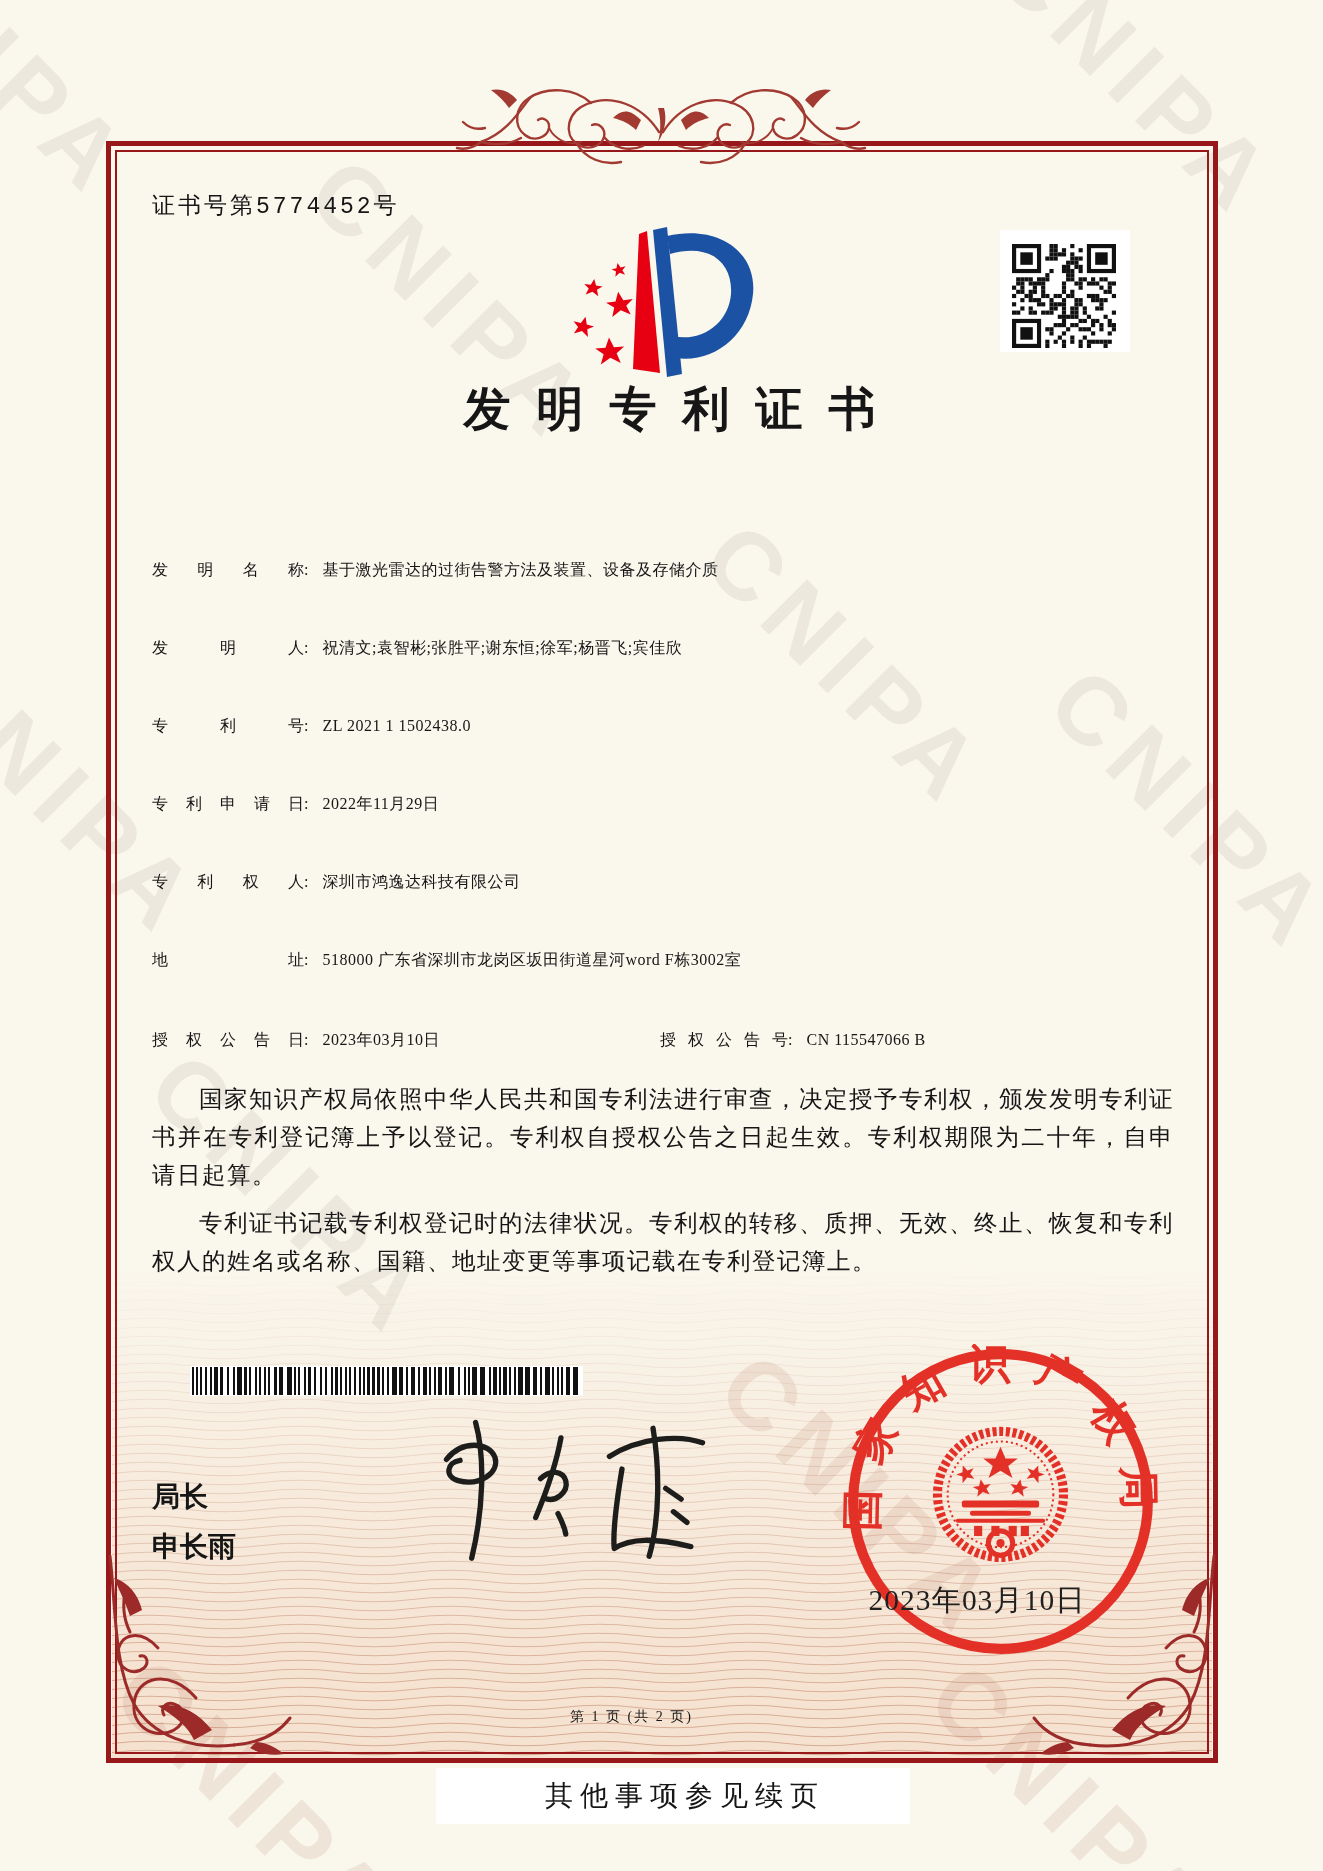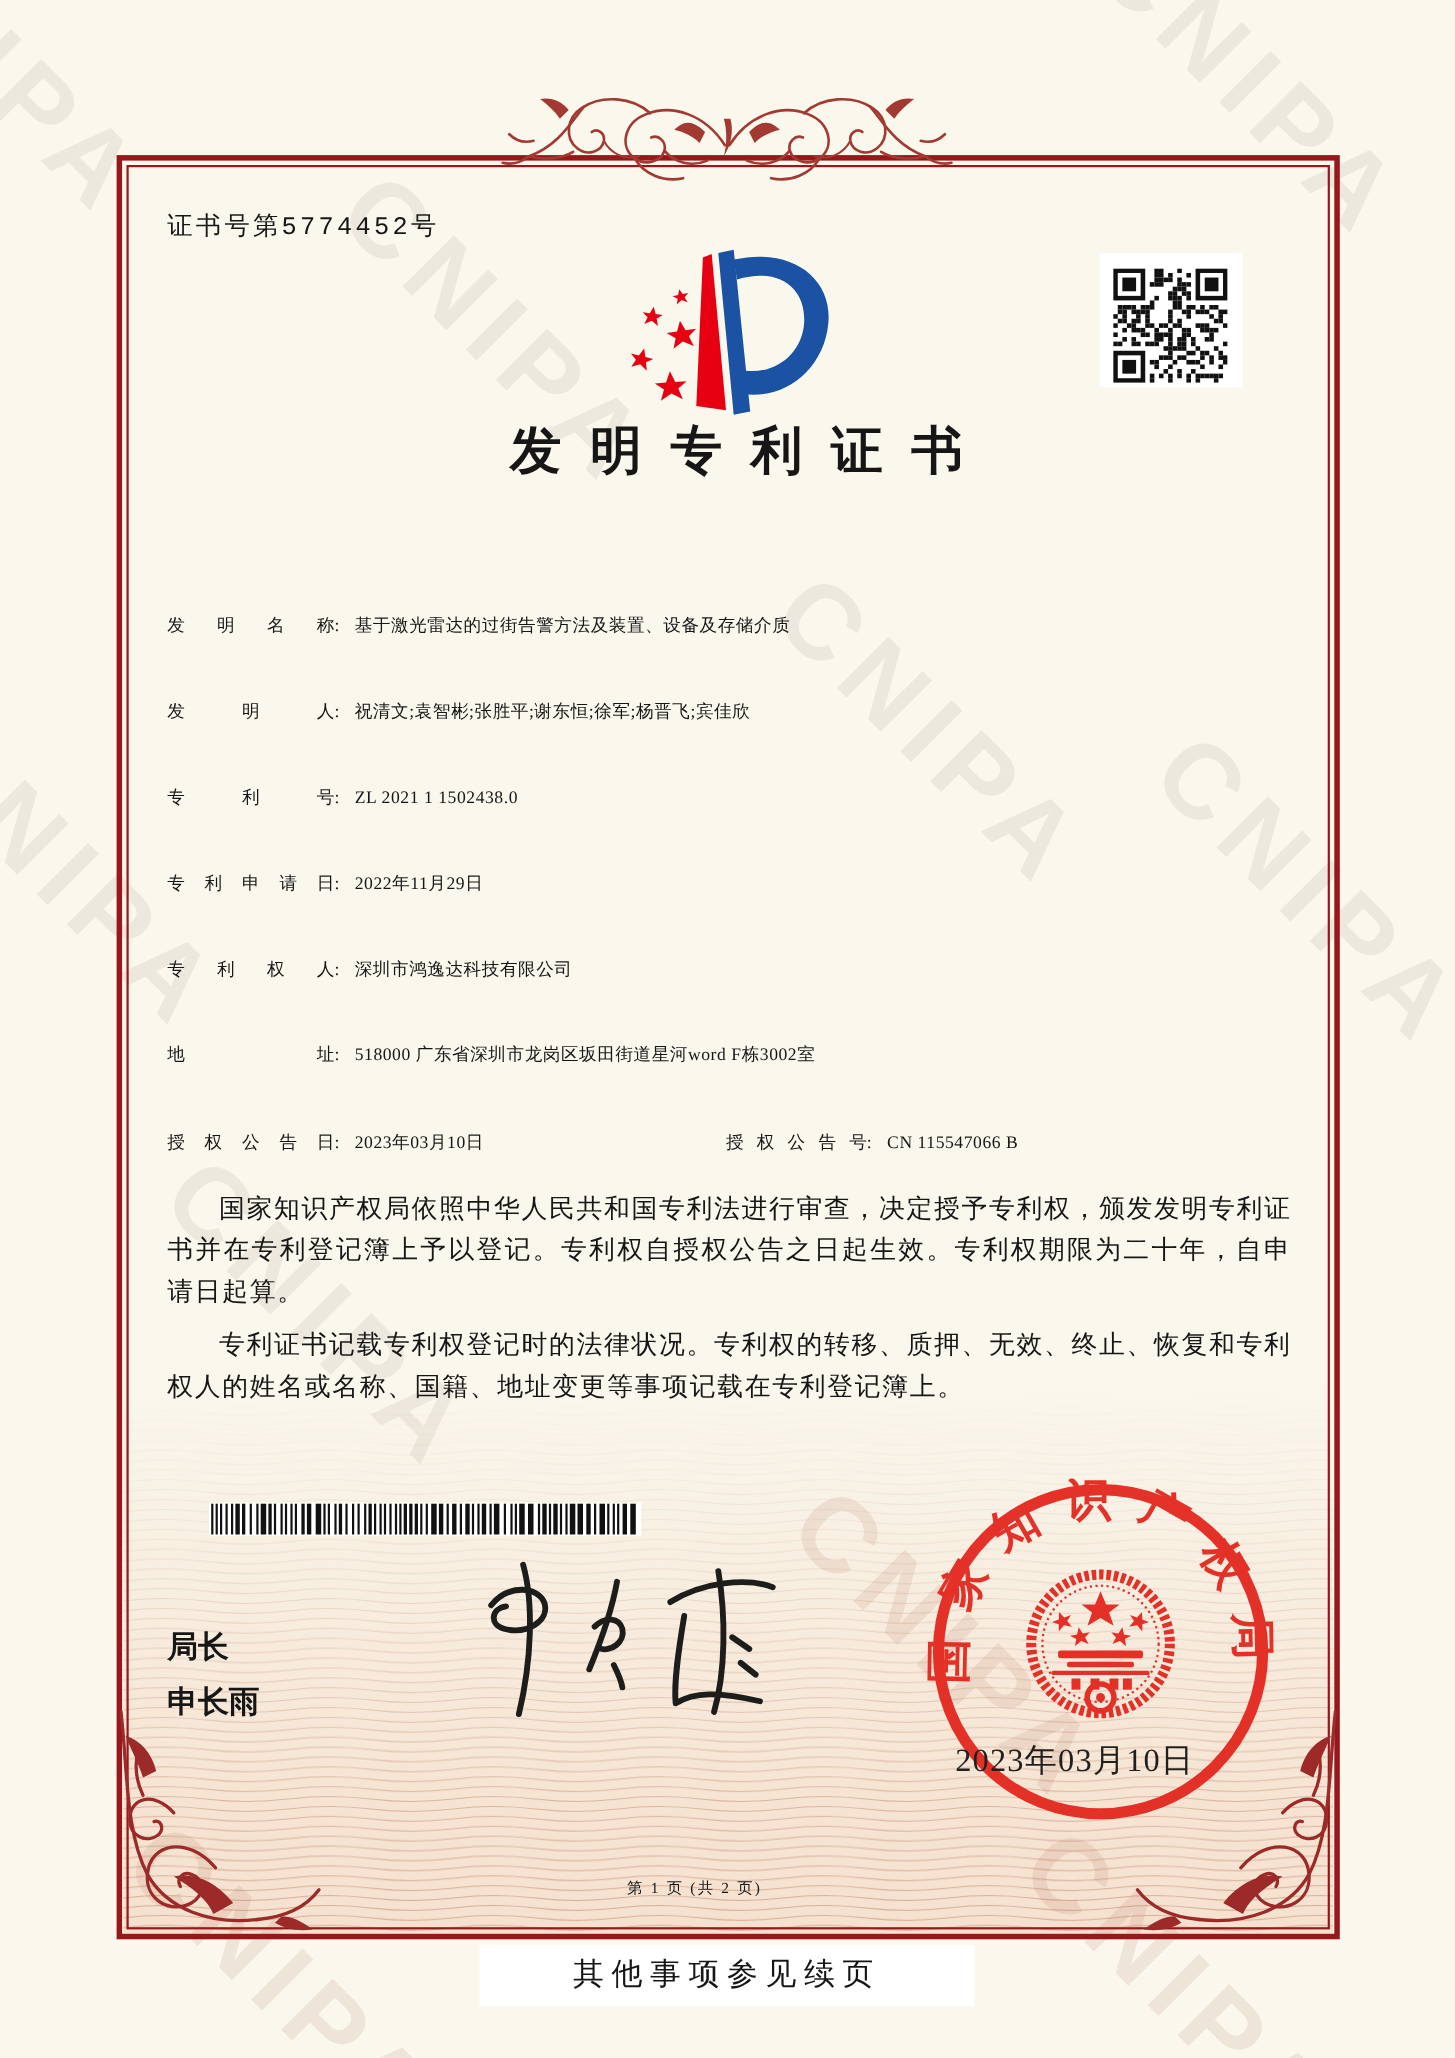--- a/index.html
+++ b/index.html
@@ -59,21 +59,21 @@
   .barcode{ position:absolute; left:190px; top:1366px; background:#ffffff; }
   .signer-title{ position:absolute; left:152px; top:1478px; font:600 28px "DejaVu Sans","Liberation Sans",sans-serif; }
   .signer-name{ position:absolute; left:152px; top:1528px; font:600 28px "DejaVu Sans","Liberation Sans",sans-serif; }
   .signature{ position:absolute; left:398px; top:1400px; }
   .seal{ position:absolute; left:843px; top:1344px; }
   .seal text{ font-family:"Liberation Serif","DejaVu Serif",serif; }
   .page-footer{ position:absolute; left:0; right:60px; top:1708px; text-align:center; font-size:14px; letter-spacing:2px;font-family:Liberation Serif, serif; }
   .cont-note-box{
     position:absolute; left:436px; top:1768px; width:450px; height:56px;
     background:#ffffff; text-align:center; line-height:56px;
-    font-size:28px; letter-spacing:7px;
+    font-size:28px; letter-spacing:7px;padding-left:24px;
   }
 </style>
 </head>
 <body>
 
 <div class="page">
 
   <svg class="waves" width="1100" height="500">
     <defs>
       <pattern id="wv" width="150" height="9" patternUnits="userSpaceOnUse">

